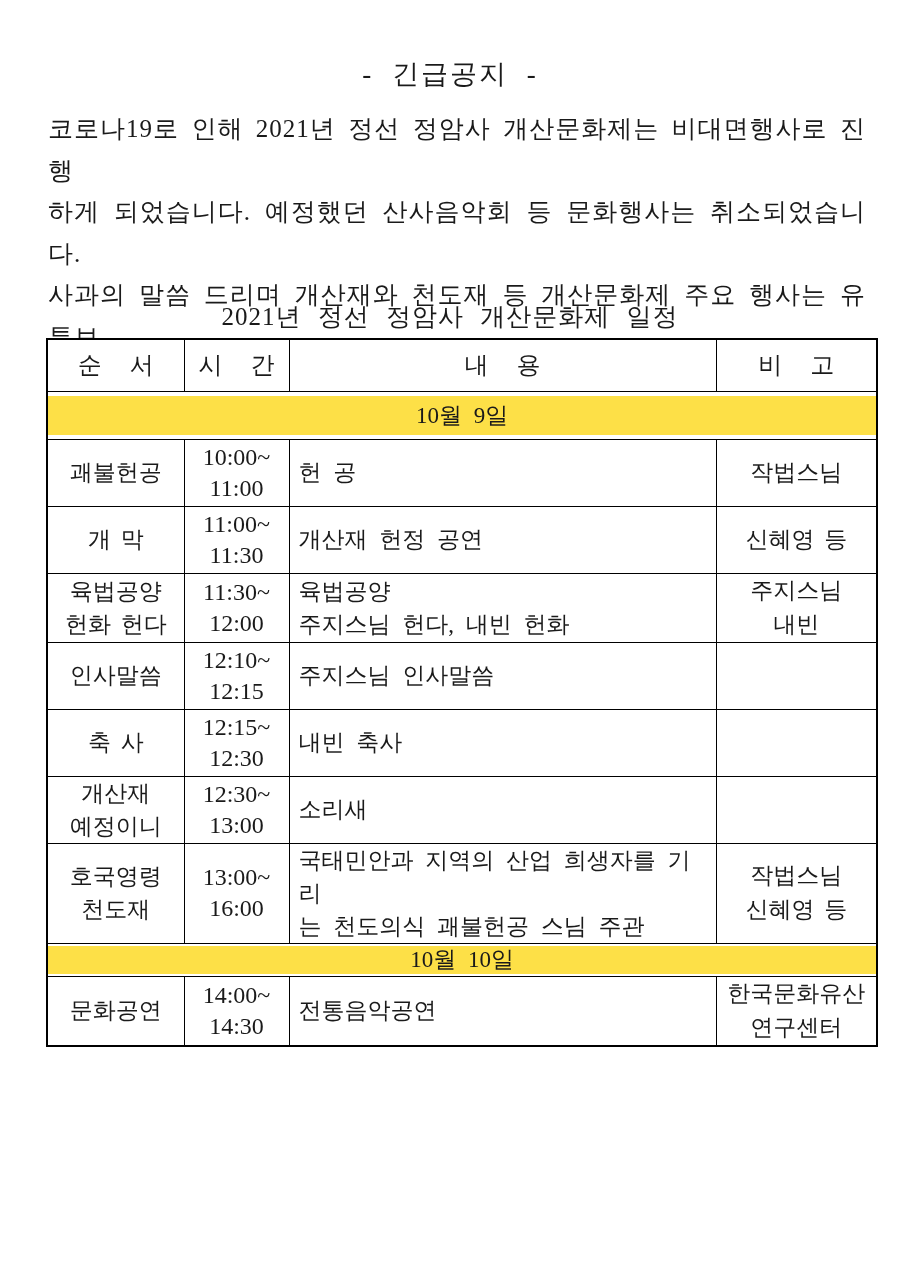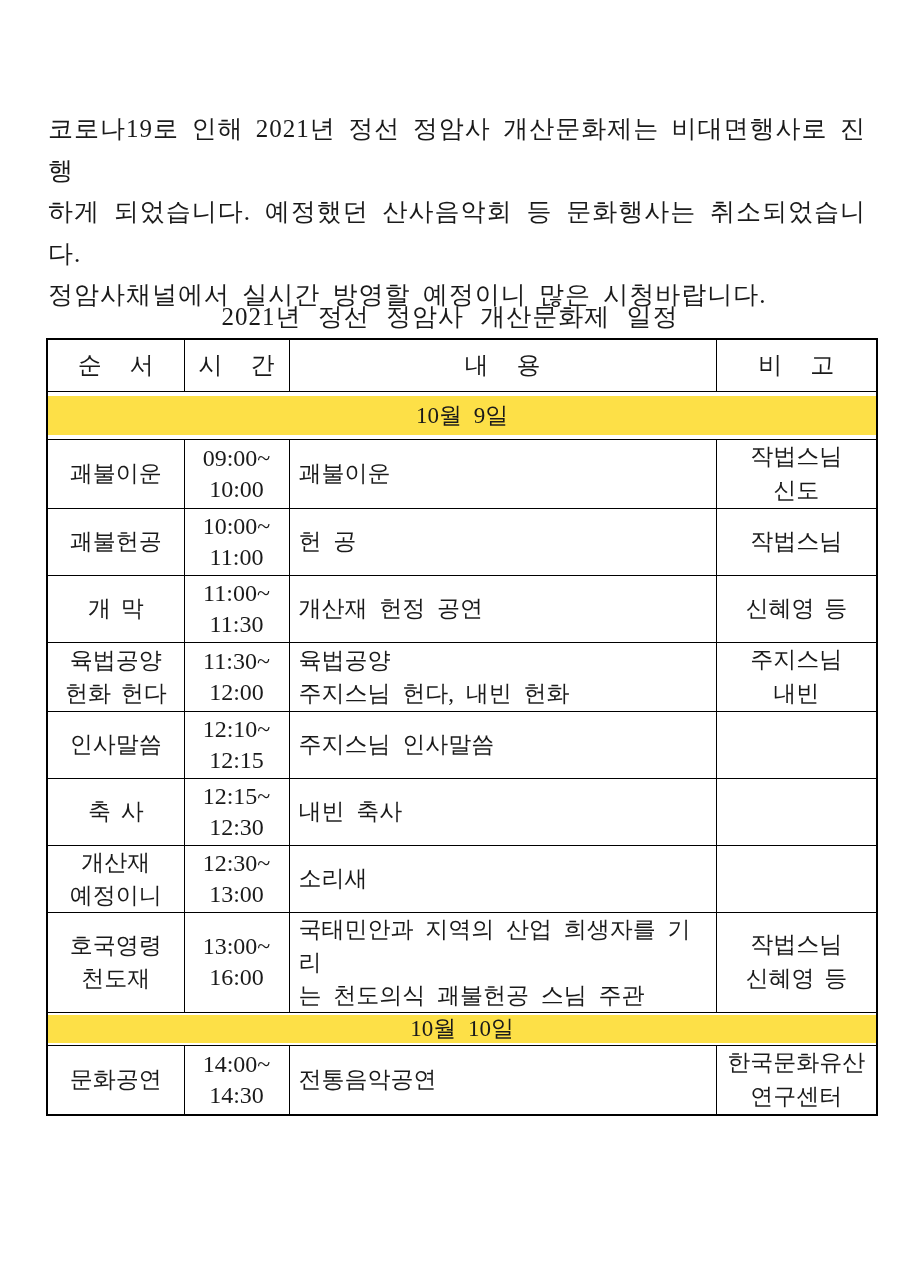--- a/index.html
+++ b/index.html
@@ -78,24 +78,26 @@
   td.c-order { text-align: center; line-height: 33px; word-spacing: 4px; }
   td.c-time  { text-align: center; line-height: 31px; font-size: 24px; }
   td.c-content { text-align: left; padding: 0 9px; line-height: 33px; word-spacing: 6px; }
   td.c-note  { text-align: center; line-height: 34px; word-spacing: 4px; }
 </style>
 </head>
 <body>
 
 <div class="page">
 
+  <div class="notice-title">- 긴급공지 -</div>
 
   <div class="notice-paragraph">
     <div class="notice-line stretch">코로나19로 인해 2021년 정선 정암사 개산문화제는 비대면행사로 진행</div>
     <div class="notice-line stretch">하게 되었습니다. 예정했던 산사음악회 등 문화행사는 취소되었습니다.</div>
+    <div class="notice-line stretch">사과의 말씀 드리며 개산재와 천도재 등 개산문화제 주요 행사는 유튜브</div>
     <div class="notice-line">정암사채널에서 실시간 방영할 예정이니 많은 시청바랍니다.</div>
   </div>
 
   <div class="schedule-title">2021년 정선 정암사 개산문화제 일정</div>
 
   <table class="schedule">
     <colgroup>
       <col style="width:137px">
       <col style="width:105px">
       <col style="width:427px">
@@ -106,28 +108,20 @@
         <th>순 서</th>
         <th>시 간</th>
         <th>내 용</th>
         <th>비 고</th>
       </tr>
 
       <tr class="section-row tall">
         <td colspan="4">10월 9일</td>
       </tr>
 
-      <tr class="data-row">
-        <td class="c-order">괘불이운</td>
-        <td class="c-time">09:00~
-10:00</td>
-        <td class="c-content">괘불이운</td>
-        <td class="c-note">작법스님
-신도</td>
-      </tr>
       <tr class="data-row">
         <td class="c-order">괘불헌공</td>
         <td class="c-time">10:00~
 11:00</td>
         <td class="c-content">헌 공</td>
         <td class="c-note">작법스님</td>
       </tr>
       <tr class="data-row">
         <td class="c-order">개 막</td>
         <td class="c-time">11:00~

